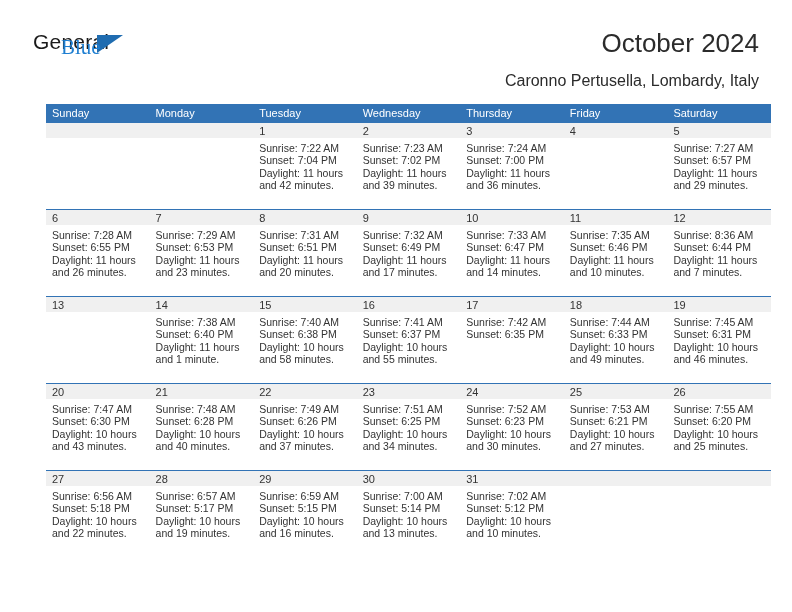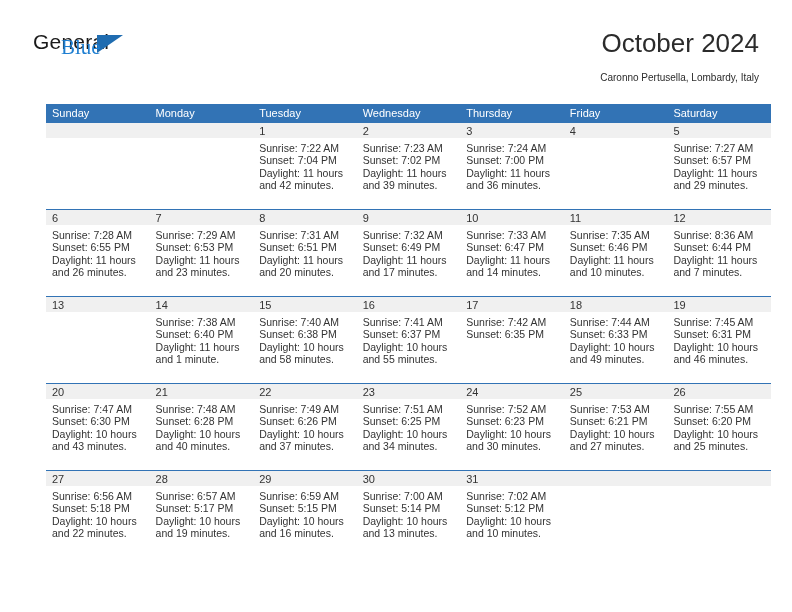--- a/index.html
+++ b/index.html
@@ -70,21 +70,21 @@
     top: 0;
     font-size: 26px;
     color: #2b2b2b;
     text-align: right;
     white-space: nowrap;
   }
   .subtitle {
     position: absolute;
     right: 0;
     top: 44px;
-    font-size: 10px;
+    font-size: 16px;
     color: #2b2b2b;
     text-align: right;
     white-space: nowrap;
   }
 
   
   .calendar {
     position: absolute;
     left: 33px;
     top: 104px;

